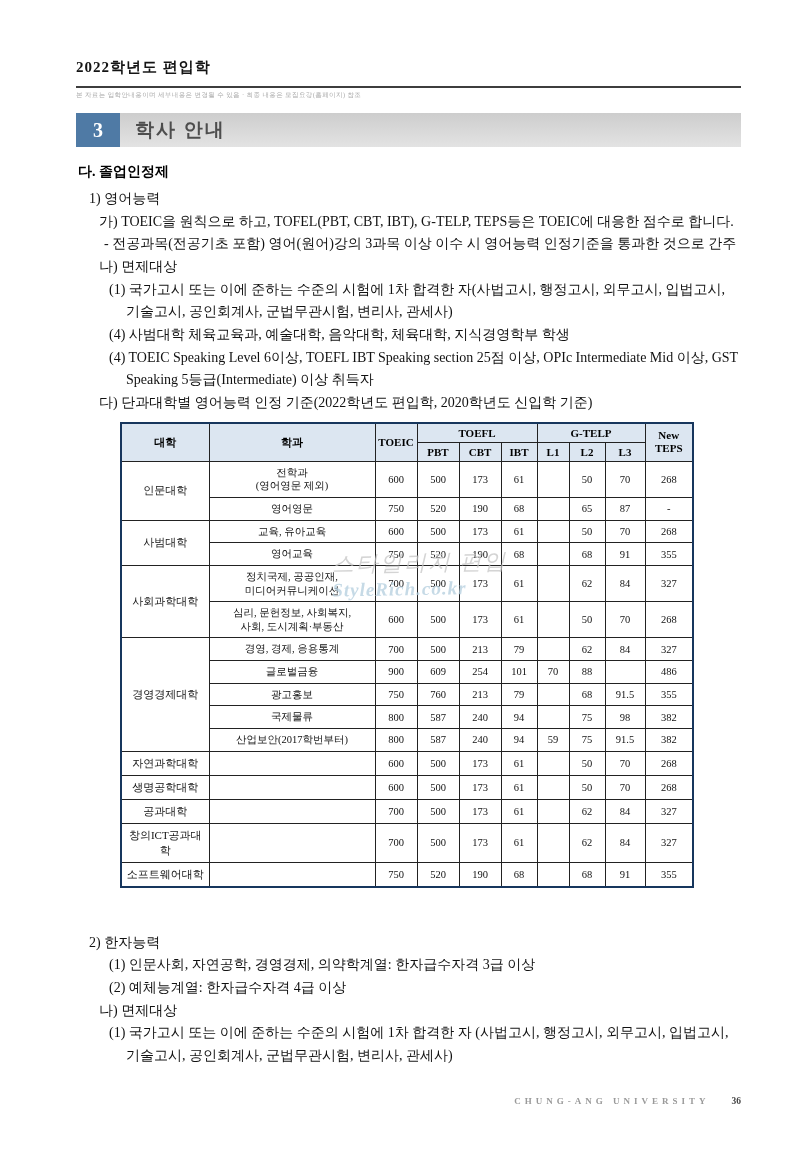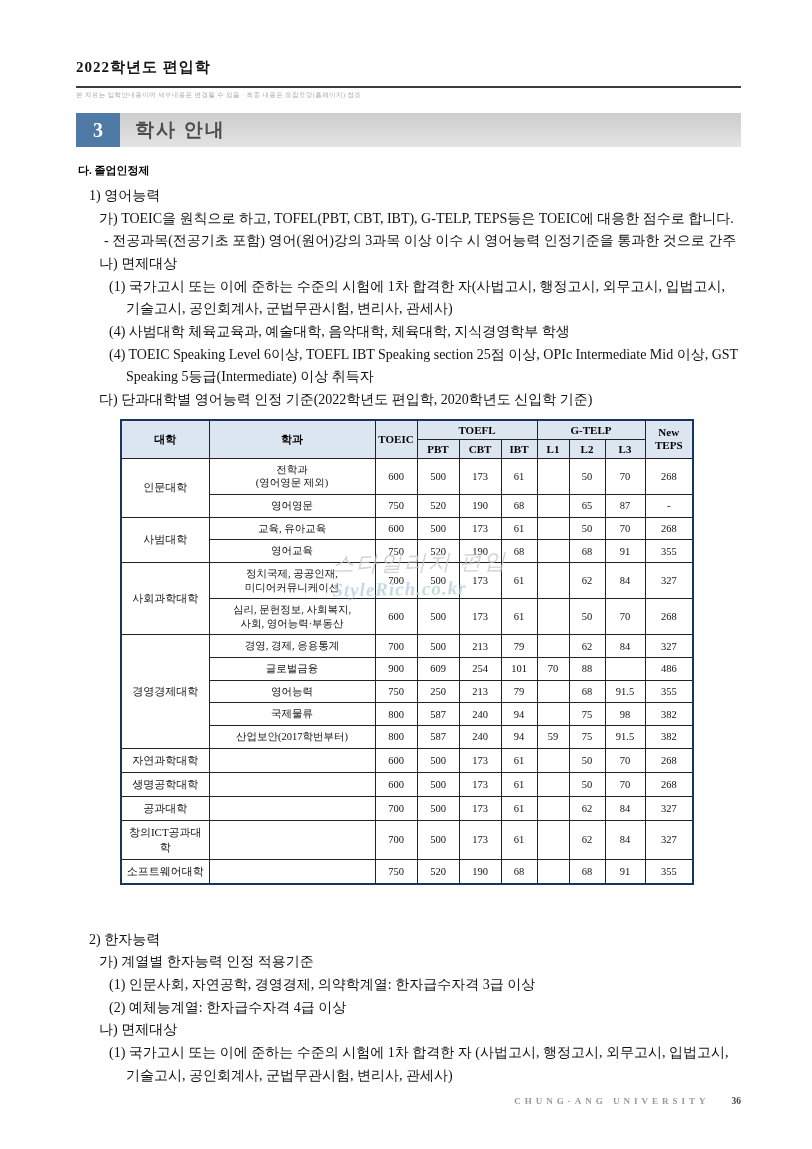--- a/index.html
+++ b/index.html
@@ -25,21 +25,21 @@
     width: 44px; background: #4f7aa5; color: #ffffff;
     font-size: 20px; font-weight: bold;
     display: flex; align-items: center; justify-content: center;
   }
   .section-bar {
     flex: 1; background: linear-gradient(to bottom, #cdcdcd, #e3e3e3);
     display: flex; align-items: center; padding-left: 15px;
   }
   .section-title { font-size: 19px; font-weight: bold; color: #4d4d4d; letter-spacing: 2px; }
   
-  .h1 { font-size: 11px; font-weight: bold; margin: 16px 0 7px 2px; color: #000; }
+  .h1 { font-size: 14px; font-weight: bold; margin: 16px 0 7px 2px; color: #000; }
   .content { max-width: 676px; }
   .line { font-size: 14px; line-height: 1.62; color: #111; }
   .lv1 { padding-left: 13px; margin-top: 3px; }
   .lv2 { padding-left: 23px; }
   .lv2d { padding-left: 28px; }
   .lv3 { padding-left: 50px; text-indent: -17px; }
   
   table.req {
     margin: 7px 0 0 44px;
     border-collapse: collapse;
@@ -198,21 +198,21 @@
             <td class="num-cell">500</td>
             <td class="num-cell">173</td>
             <td class="num-cell">61</td>
             <td class="num-cell"></td>
             <td class="num-cell">62</td>
             <td class="num-cell">84</td>
             <td class="num-cell">327</td>
           </tr>
           <tr>
             <td class="dept-cell">심리, 문헌정보, 사회복지,
-사회, 영어능력·부동산</td>
+사회, 도시계획·부동산</td>
             <td class="num-cell">600</td>
             <td class="num-cell">500</td>
             <td class="num-cell">173</td>
             <td class="num-cell">61</td>
             <td class="num-cell"></td>
             <td class="num-cell">50</td>
             <td class="num-cell">70</td>
             <td class="num-cell">268</td>
           </tr>
           <tr>
@@ -232,23 +232,23 @@
             <td class="num-cell">900</td>
             <td class="num-cell">609</td>
             <td class="num-cell">254</td>
             <td class="num-cell">101</td>
             <td class="num-cell">70</td>
             <td class="num-cell">88</td>
             <td class="num-cell"></td>
             <td class="num-cell">486</td>
           </tr>
           <tr>
-            <td class="dept-cell">영어능력</td>
+            <td class="dept-cell">광고홍보</td>
             <td class="num-cell">750</td>
-            <td class="num-cell">250</td>
+            <td class="num-cell">760</td>
             <td class="num-cell">213</td>
             <td class="num-cell">79</td>
             <td class="num-cell"></td>
             <td class="num-cell">68</td>
             <td class="num-cell">91.5</td>
             <td class="num-cell">355</td>
           </tr>
           <tr>
             <td class="dept-cell">국제물류</td>
             <td class="num-cell">800</td>
@@ -329,21 +329,20 @@
             <td class="num-cell"></td>
             <td class="num-cell">68</td>
             <td class="num-cell">91</td>
             <td class="num-cell">355</td>
           </tr>
         </tbody>
     </table>
 
     <div class="section2">
       <div class="line lv1">2) 한자능력</div>
-      <div class="line lv2">가) 계열별 한자능력 인정 적용기준</div>
       <div class="line lv3">(1) 인문사회, 자연공학, 경영경제, 의약학계열: 한자급수자격 3급 이상</div>
       <div class="line lv3">(2) 예체능계열: 한자급수자격 4급 이상</div>
       <div class="line lv2">나) 면제대상</div>
       <div class="line lv3">(1) 국가고시 또는 이에 준하는 수준의 시험에 1차 합격한 자 (사법고시, 행정고시, 외무고시, 입법고시, 기술고시, 공인회계사, 군법무관시험, 변리사, 관세사)</div>
     </div>
   </div>
 
   <div class="watermark">
     <div class="wm1">스타일리치 편입</div>
     <div class="wm2">StyleRich.co.kr</div>

